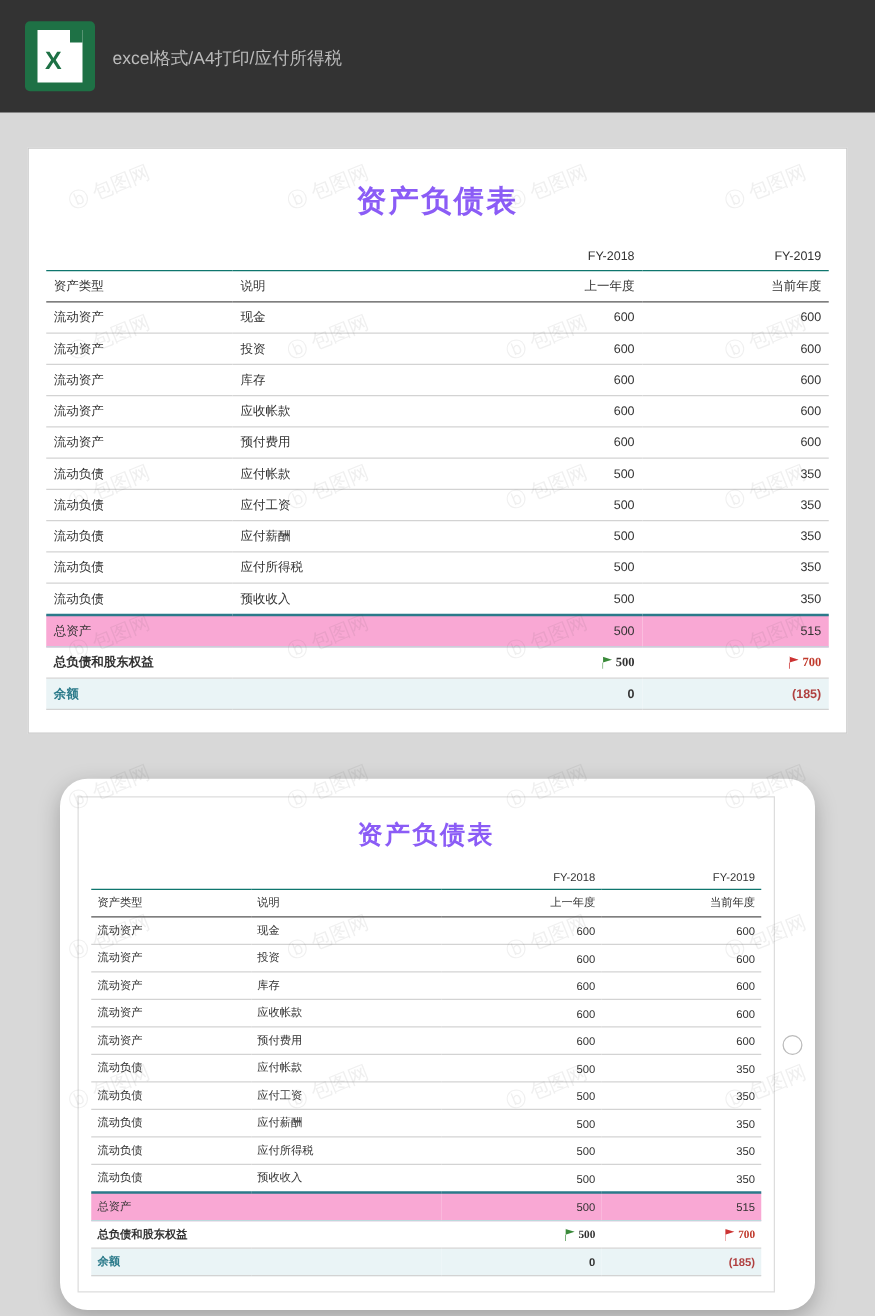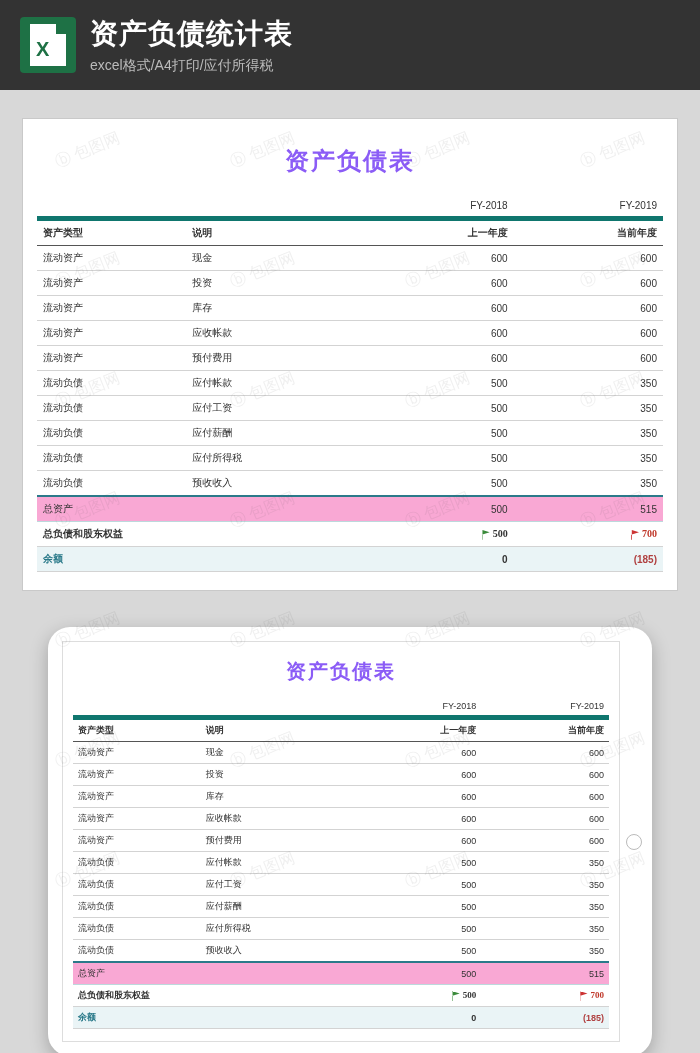--- a/index.html
+++ b/index.html
@@ -79,23 +79,23 @@
     border-collapse: collapse;
     font-size: 10px;
     color: #333;
   }
   th, td {
     padding: 5px 6px;
     text-align: left;
     border-bottom: 1px solid #d3d3d3;
   }
   .num { text-align: right; }
-  .fy-row td { border-bottom: 5px solid #0f766e; font-weight: 500; margin-top: 16px; }
+  .fy-row td { border-bottom: 1px solid #0f766e; font-weight: 500; margin-top: 16px; }
   .hdr-row th {
-    font-weight: bold;
+    font-weight: normal;
     border-bottom: 1.5px solid #555;
   }
   .totals td {
     background: #f9a8d4;
     border-top: 2px solid #2b7a8a;
     border-bottom: 1px solid #bcd9dc;
   }
   .equity td {
     font-weight: bold;
     font-family: Liberation Serif, serif;
@@ -171,21 +171,20 @@
 <body>
 
 <div class="header">
   <div class="excel-icon">
     <div class="page">
       <div class="fold"></div>
       <div class="x">X</div>
     </div>
   </div>
   <div class="hdr-text">
-    <div class="title">资产负债统计表</div>
     <div class="subtitle">excel格式/A4打印/应付所得税</div>
   </div>
 </div>
 
 <div class="stage" style="position:relative">
   <div class="sheet">
     <div class="sheet-title">资产负债表</div>
     <table>
       <tbody>
           <tr class="fy-row">

